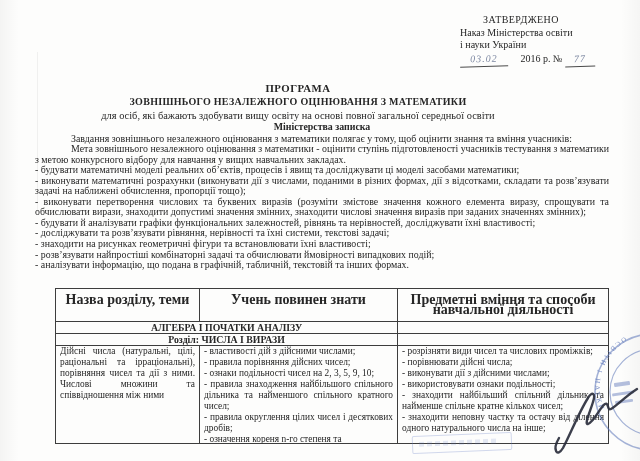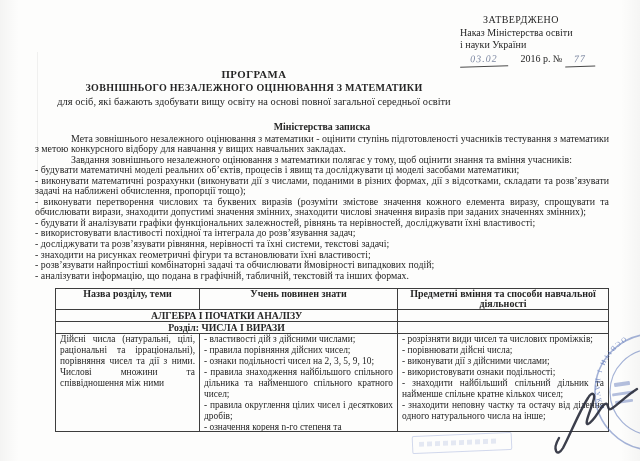--- a/index.html
+++ b/index.html
@@ -17,36 +17,36 @@
   
   .approval{position:absolute;left:420px;top:14px;width:185px;font-size:10px;line-height:12.5px;margin-left:40px;}
   .approval .l1{margin-left:23px;letter-spacing:.4px;}
   .dateline{margin-top:1px;white-space:nowrap;}
   .hand{font-style:italic;color:#7b86a0;letter-spacing:1px;display:inline-block;}
   .hw-date{border-bottom:1px solid #4a4a4a;min-width:44px;text-align:center;transform:rotate(-1.5deg);padding:0 2px 0 2px;}
   .hw-num{border-bottom:1px solid #4a4a4a;min-width:26px;text-align:center;transform:rotate(-2deg);padding:0 2px;}
   .printed-date{display:inline-block;margin-left:10px;}
 
   
-  .title{position:absolute;left:0;top:68px;width:508px;text-align:center;}
+  .title{position:absolute;left:0;top:82px;width:508px;text-align:center;padding-left:44px;}
   .title .t1{font-weight:bold;font-size:10.8px;line-height:13px;letter-spacing:.5px;}
   .title .t2{font-weight:bold;font-size:10px;line-height:14px;letter-spacing:.3px;}
   .title .t3{font-size:10.4px;line-height:13px;}
 
   
   .note{position:absolute;left:35px;top:122px;width:574px;font-size:9.9px;line-height:10.55px;}
   .note .heading{text-align:center;font-weight:bold;margin-bottom:1px;}
   .note .para{text-align:justify;text-indent:36px;}
   .note .bullets div{text-align:justify;}
 
   
   table.main{position:absolute;left:55px;top:288px;border-collapse:collapse;table-layout:fixed;width:553px;background:transparent;}
   table.main col.c1{width:144px;} table.main col.c2{width:198px;} table.main col.c3{width:211px;}
   table.main th, table.main td{border:1px solid #3d3d3d;padding:0 4px;vertical-align:top;}
-  table.main th{font-size:10px;line-height:10px;font-weight:bold;padding:0 4px;text-align:center;}
+  table.main th{font-size:14px;line-height:10px;font-weight:bold;padding:6px 4px;text-align:center;}
   .sec-row td{font-weight:bold;font-size:9.8px;line-height:11px;text-align:center;padding:0;}
   .data-row td{height:97px;overflow:hidden;}
   .cell{font-size:9.4px;line-height:11px;overflow:hidden;max-height:97px;}
   .cell.just{text-align:justify;}
   .cell div{text-align:justify;}
 
   
   .stamp-rect{position:absolute;left:412px;top:434px;width:98px;height:16px;
     border:1px solid rgba(104,128,198,.4);transform:rotate(-2.5deg);border-radius:2px;
     background:repeating-linear-gradient(90deg, rgba(104,128,198,.22) 0 5px, rgba(104,128,198,0) 5px 8px);
@@ -72,28 +72,27 @@
 </div>
 
 <div class="title">
   <div class="t1">ПРОГРАМА</div>
   <div class="t2">ЗОВНІШНЬОГО НЕЗАЛЕЖНОГО ОЦІНЮВАННЯ З МАТЕМАТИКИ</div>
   <div class="t3">для осіб, які бажають здобувати вищу освіту на основі повної загальної середньої освіти</div>
 </div>
 
 <div class="note">
   <div class="heading">Міністерства записка</div>
+  <div class="para">Завдання зовнішнього незалежного оцінювання з математики полягає у тому, щоб оцінити знання та вміння учасників:</div>
   <div class="para">Мета зовнішнього незалежного оцінювання з математики - оцінити ступінь підготовленості учасників тестування з математики з метою конкурсного відбору для навчання у вищих навчальних закладах.</div>
-  <div class="para">Завдання зовнішнього незалежного оцінювання з математики полягає у тому, щоб оцінити знання та вміння учасників:</div>
   <div class="bullets">
       <div>- будувати математичні моделі реальних об’єктів, процесів і явищ та досліджувати ці моделі засобами математики;</div>
       <div>- виконувати математичні розрахунки (виконувати дії з числами, поданими в різних формах, дії з відсотками, складати та розв’язувати задачі на наближені обчислення, пропорції тощо);</div>
       <div>- виконувати перетворення числових та буквених виразів (розуміти змістове значення кожного елемента виразу, спрощувати та обчислювати вирази, знаходити допустимі значення змінних, знаходити числові значення виразів при заданих значеннях змінних);</div>
       <div>- будувати й аналізувати графіки функціональних залежностей, рівнянь та нерівностей, досліджувати їхні властивості;</div>
-      <div>- використовувати властивості похідної та інтеграла до розв’язування задач;</div>
       <div>- досліджувати та розв’язувати рівняння, нерівності та їхні системи, текстові задачі;</div>
       <div>- знаходити на рисунках геометричні фігури та встановлювати їхні властивості;</div>
       <div>- розв’язувати найпростіші комбінаторні задачі та обчислювати ймовірності випадкових подій;</div>
       <div>- аналізувати інформацію, що подана в графічній, табличній, текстовій та інших формах.</div>
     </div>
 </div>
 
 <table class="main">
   <colgroup>
       <col class="c1">

